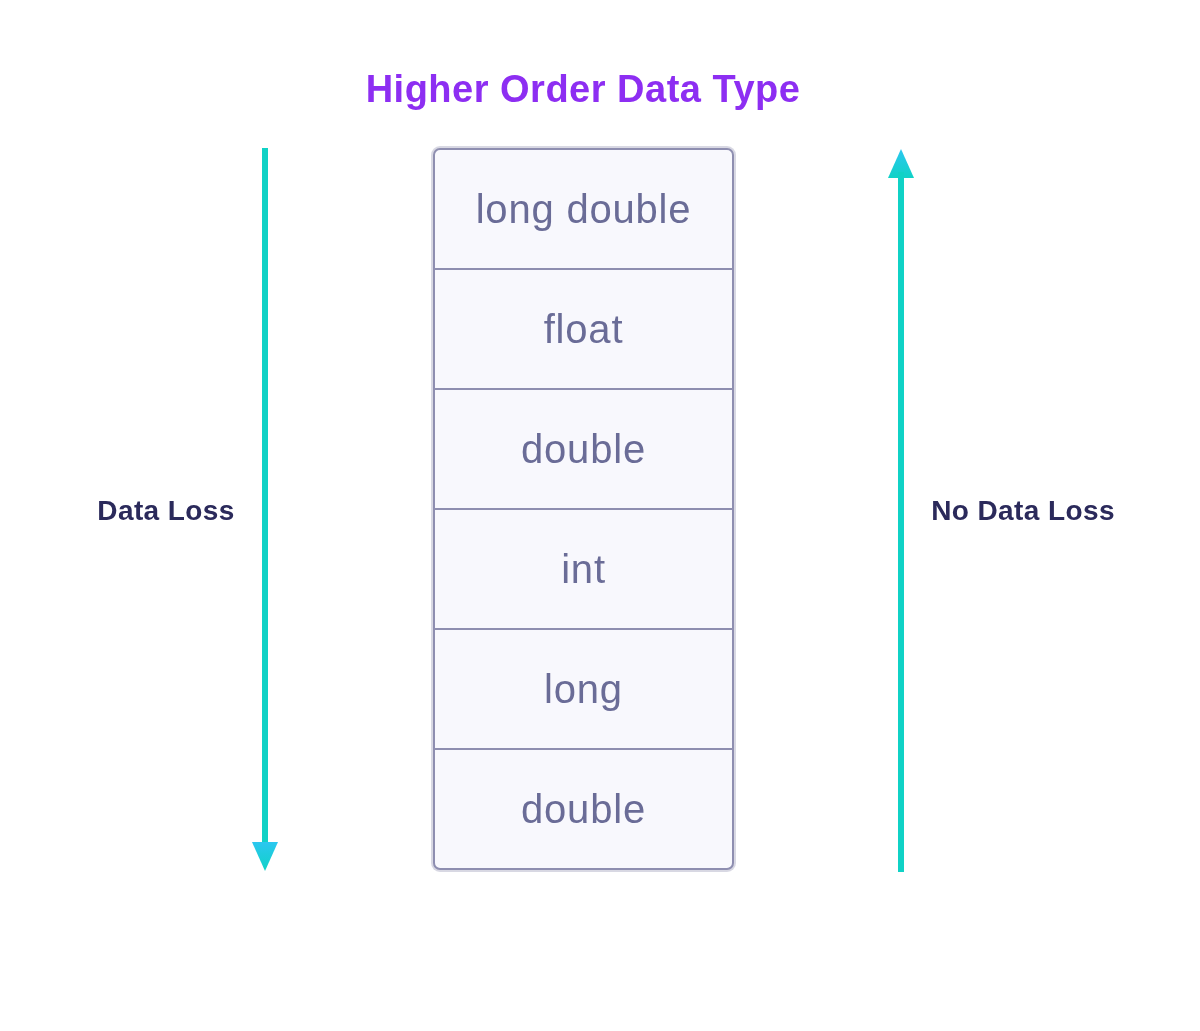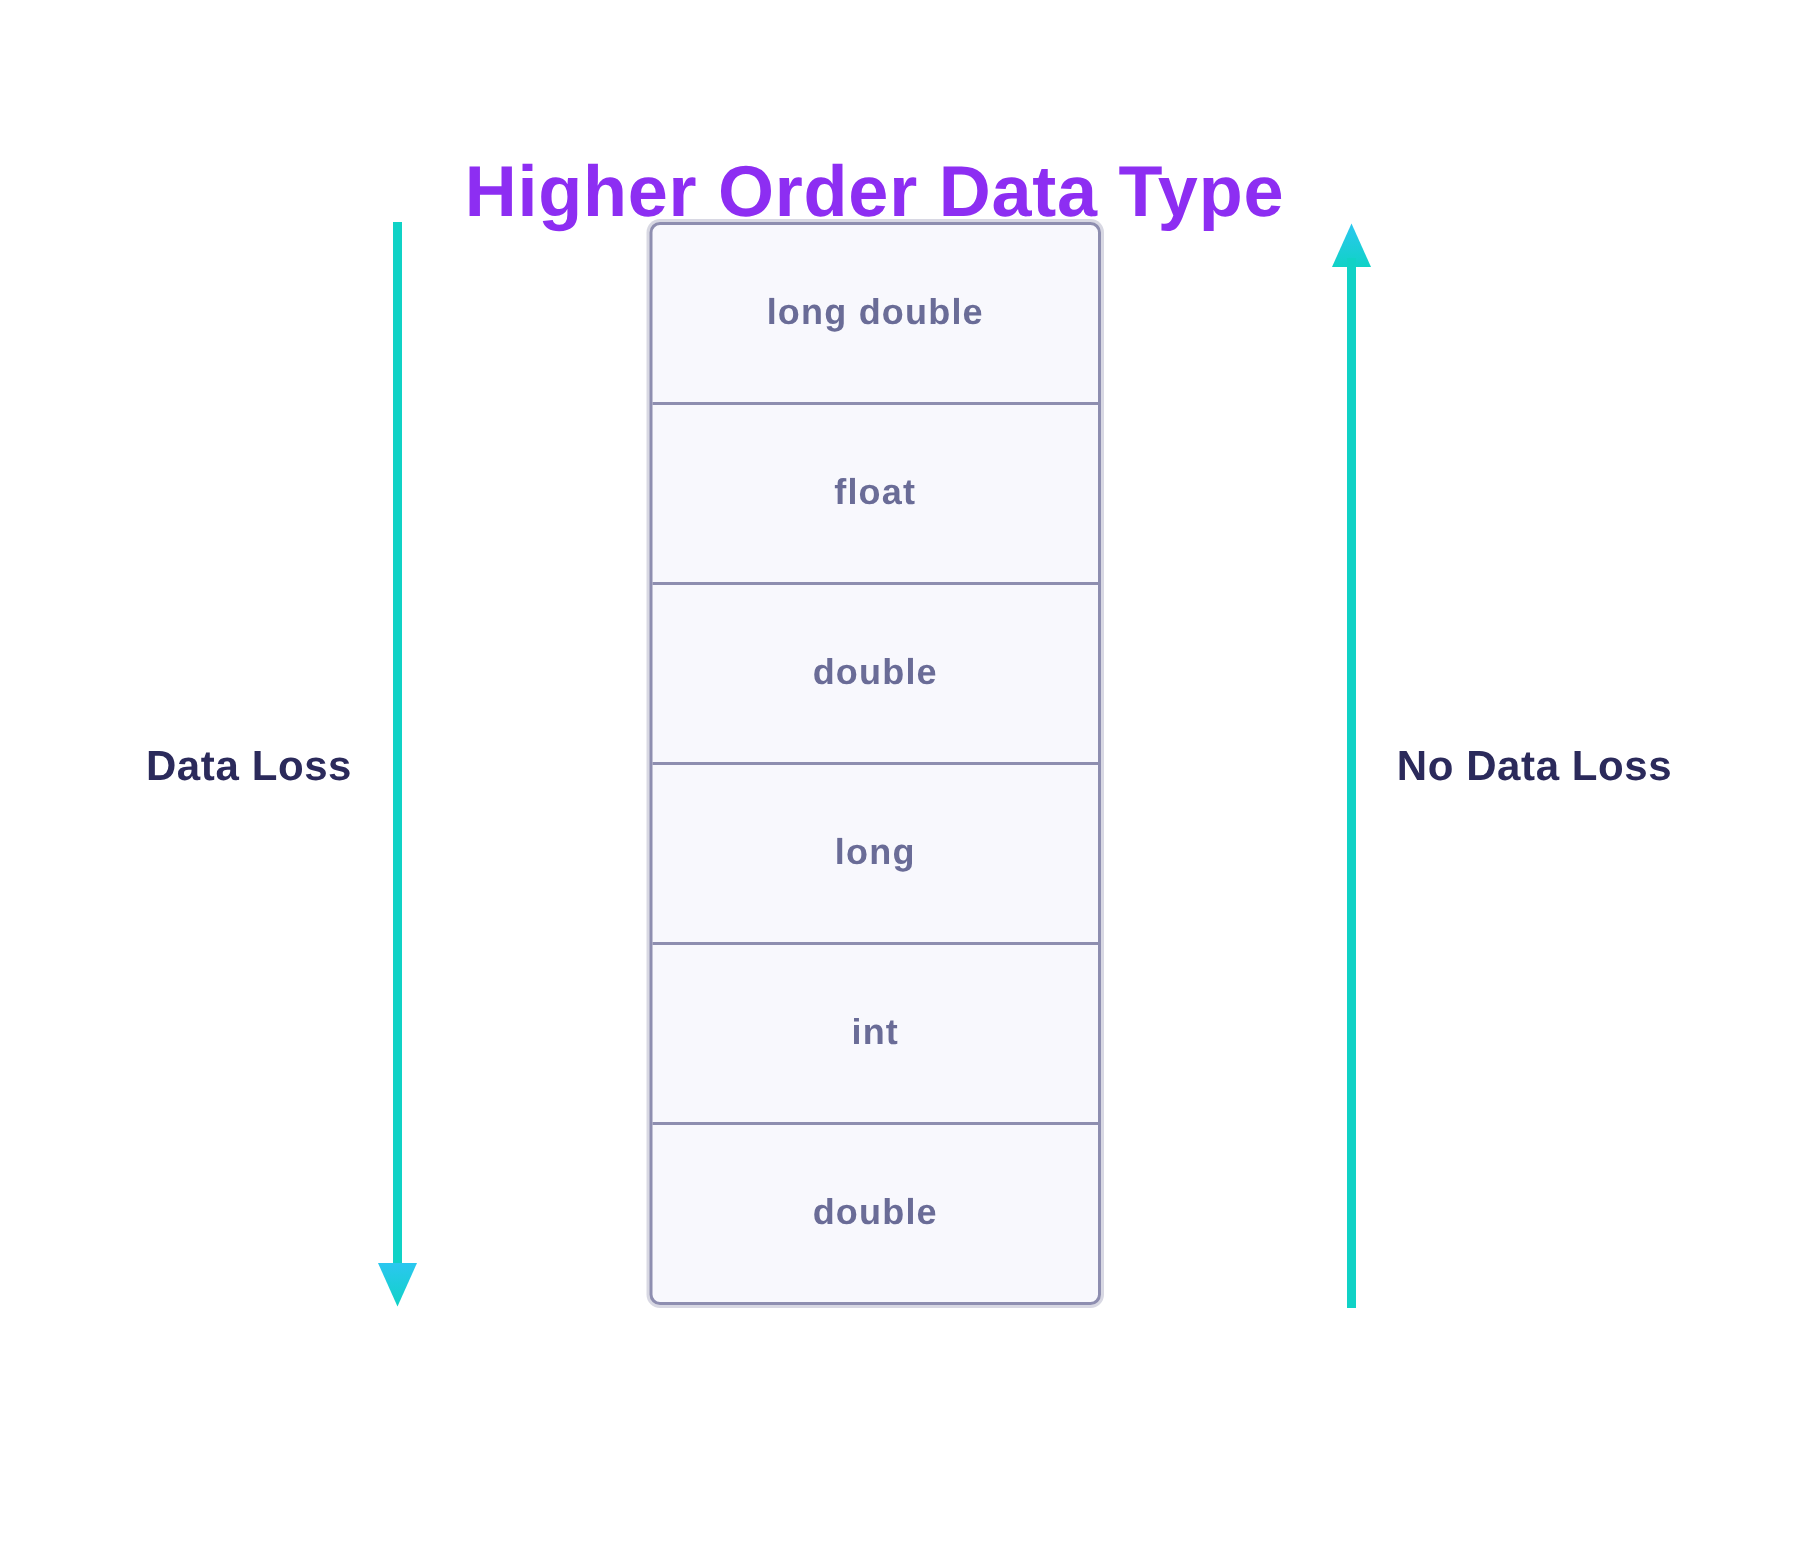--- a/index.html
+++ b/index.html
@@ -12,26 +12,25 @@
     position: relative;
     width: 1200px;
     height: 1031px;
     background: var(--c-background, #ffffff);
     overflow: hidden;
   }
   .title {
     position: absolute;
     left: 583px;
     transform: translateX(-50%);
-    font-size: 48px;
+    font-size: 38px;
     font-weight: 700;
     letter-spacing: 0.5px;
     color: var(--c-title, #8D2EF2);
     white-space: nowrap;
-    margin-top: 33px;
   }
   .title-top { top: 68px; }
   .title-bottom { top: 914px; }
 
   .stack {
     position: absolute;
     left: 433px;
     top: 148px;
     width: 301px;
     height: 722px;
@@ -41,22 +40,22 @@
     border-radius: 7px;
     box-shadow: 0 0 0 2px rgba(142, 142, 176, 0.35);
     display: flex;
     flex-direction: column;
   }
   .type-row {
     flex: 1;
     display: flex;
     align-items: center;
     justify-content: center;
-    font-size: 24px;
-    font-weight: 700;
+    font-size: 40px;
+    font-weight: 400;
     letter-spacing: 0.8px;
     color: var(--c-box_text, #6A6C97);
   }
   .type-row:not(:last-child) {
     border-bottom: 2px solid var(--c-box_border, #8E8EB0);
   }
 
   .arrow {
     position: absolute;
     top: 148px;
@@ -108,19 +107,19 @@
 
   <div class="side-label label-left">Data Loss</div>
 
   <div class="side-label label-right">No Data Loss</div>
 
   <div class="stack">
 
   <div class="type-row">long double</div>
       <div class="type-row">float</div>
       <div class="type-row">double</div>
+      <div class="type-row">int</div>
       <div class="type-row">long</div>
-      <div class="type-row">int</div>
       <div class="type-row">double</div>
     </div>
 
 
 </div>
 
 </body></html>

